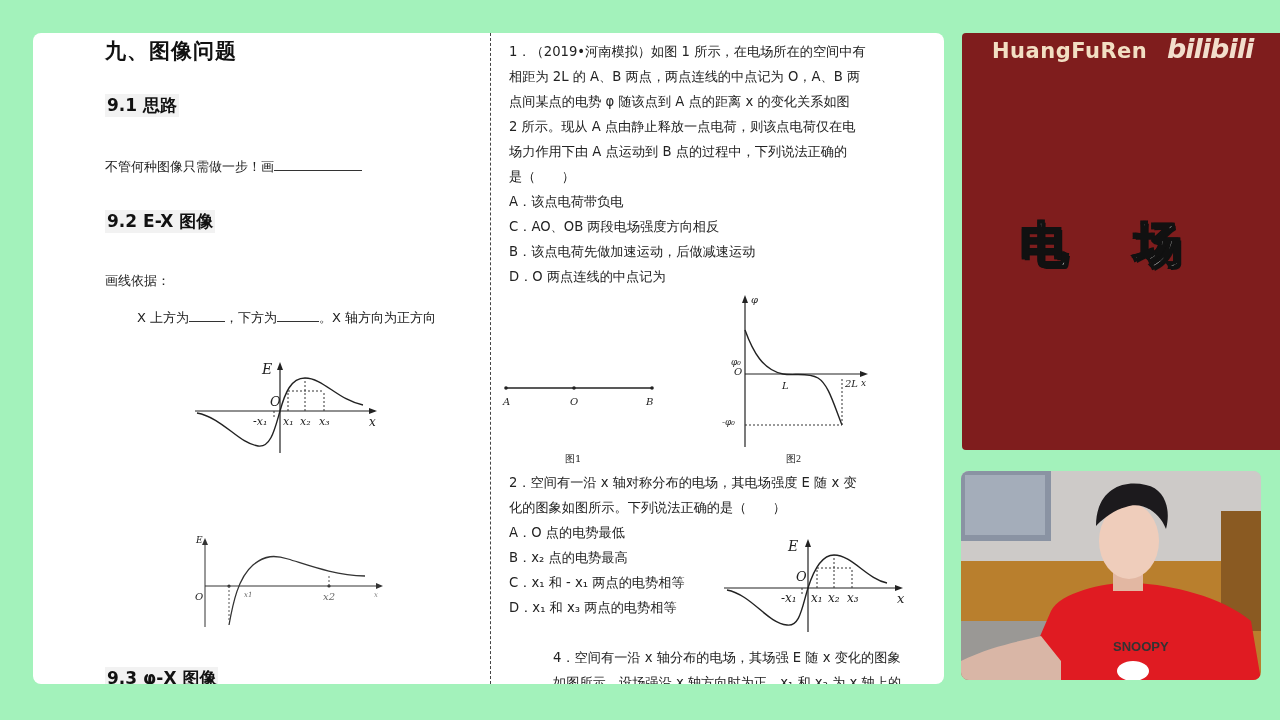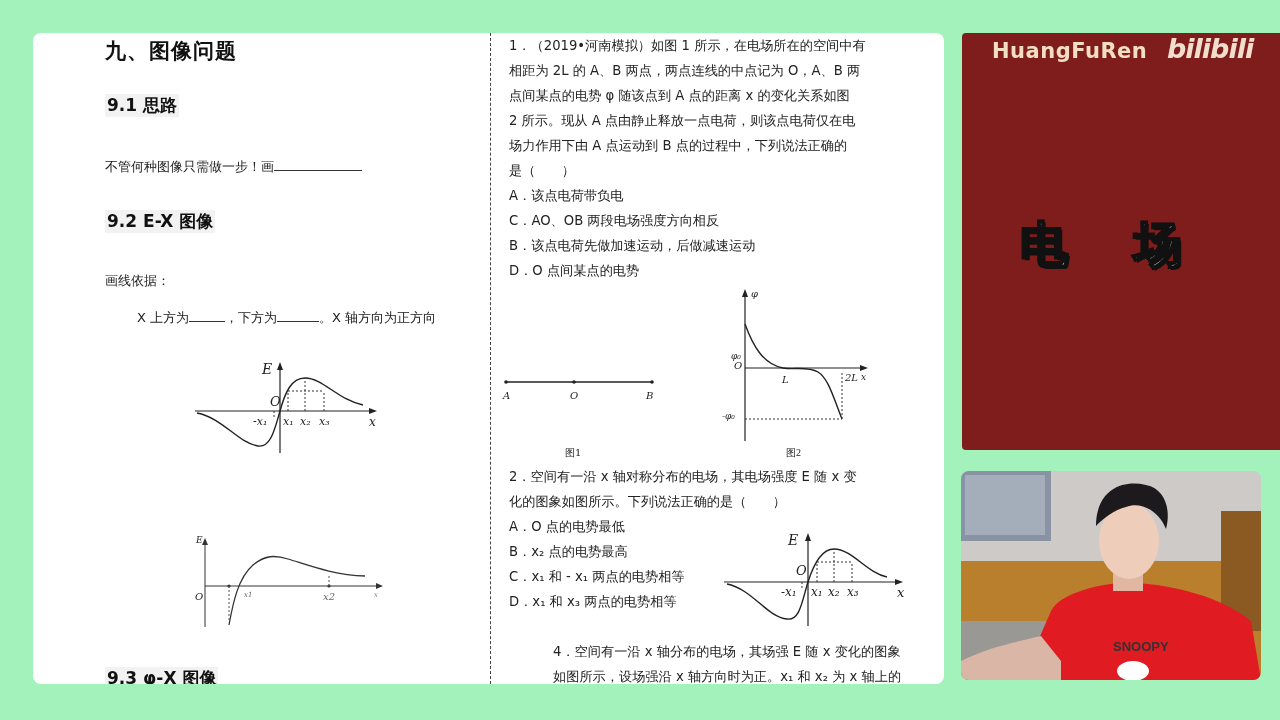--- a/index.html
+++ b/index.html
@@ -11,21 +11,21 @@
   }
   .doc-panel {
     position:absolute; left:33px; top:33px; width:911px; height:651px;
     background:#ffffff; border-radius:8px; overflow:hidden;
   }
   .left-col { position:absolute; left:0; top:0; width:455px; height:651px;text-align:right; }
   .divider {
     position:absolute; left:457px; top:0; width:0; height:651px;
     border-left:1.5px dashed #444;
   }
-  .right-col { position:absolute; left:470px; top:3px; width:440px; height:651px; }
+  .right-col { position:absolute; left:470px; top:9px; width:440px; height:651px; }
 
   .h1 { position:absolute; left:72px; top:4px; font-size:21px; font-weight:bold; color:#111; letter-spacing:1px; }
   .h2 { position:absolute; left:72px; font-size:17px; font-weight:bold; color:#111; background:#f2f2f2; padding:0 2px; }
   .p { position:absolute; font-size:13px; color:#222; white-space:nowrap; }
   .blank { display:inline-block; border-bottom:1px solid #333; height:12px; vertical-align:baseline; }
 
   .q { position:absolute; left:6px; font-size:13.2px; color:#222; white-space:nowrap; line-height:25px; }
 
   .fig { position:absolute; }
   .fig svg { display:block; }
@@ -125,21 +125,21 @@
     <div class="q" style="top:-3px;">
       <div>1．（2019•河南模拟）如图 1 所示，在电场所在的空间中有</div>
       <div>相距为 2L 的 A、B 两点，两点连线的中点记为 O，A、B 两</div>
       <div>点间某点的电势 φ 随该点到 A 点的距离 x 的变化关系如图</div>
       <div>2 所示。现从 A 点由静止释放一点电荷，则该点电荷仅在电</div>
       <div>场力作用下由 A 点运动到 B 点的过程中，下列说法正确的</div>
       <div>是（　　）</div>
       <div>A．该点电荷带负电</div>
       <div>C．AO、OB 两段电场强度方向相反</div>
       <div>B．该点电荷先做加速运动，后做减速运动</div>
-      <div>D．O 点间某点的电势</div>
+      <div>D．O 两点连线的中点记为</div>
     </div>
 
     <div class="fig" style="left:0px; top:336px;">
       <svg width="160" height="20" viewBox="0 0 160 20">
         <line x1="3" y1="10" x2="149" y2="10" stroke="#222" stroke-width="1.3"></line>
         <circle cx="3" cy="10" r="1.8" fill="#222"></circle>
         <circle cx="71" cy="10" r="1.8" fill="#222"></circle>
         <circle cx="149" cy="10" r="1.8" fill="#222"></circle>
       </svg>
       <span class="fig-text" style="position:absolute;left:0px;top:18px;font-size:10px;">A</span>

